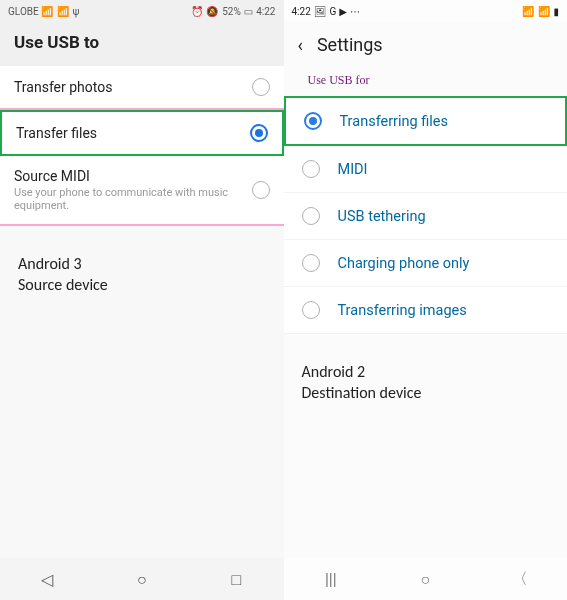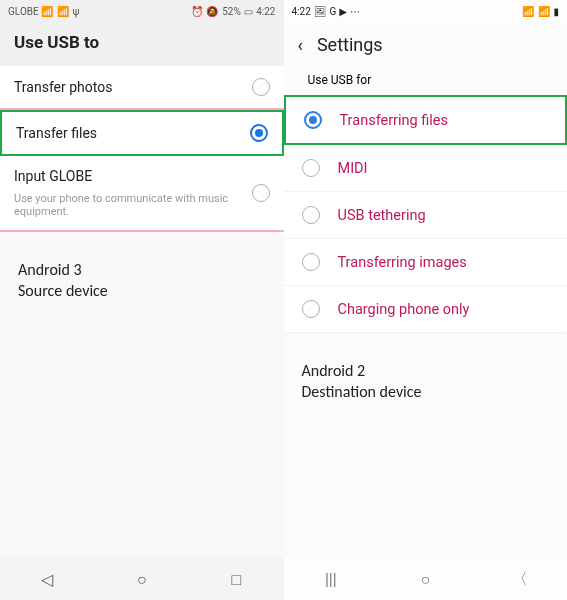--- a/index.html
+++ b/index.html
@@ -68,21 +68,21 @@
     font-size: 14px;
     color: #222;
   }
   .opt-left.highlight {
     border: 2px solid #1ea84a;
     border-left: 2px solid #1ea84a;
   }
   .opt-left .sub {
     font-size: 11px;
     color: #9a9a9a;
-    margin-top: 8px;
+    margin-top: 2px;
   }
   .opt-left .text-wrap { display: flex; flex-direction: column; }
   .radio-o {
     width: 18px; height: 18px;
     border: 1.5px solid #b0b0b0;
     border-radius: 50%;
     display:flex; align-items:center; justify-content:center;
     flex-shrink: 0;
   }
   .radio-o.sel-blue {
@@ -91,35 +91,36 @@
   .radio-o.sel-blue::after {
     content:"";
     width:8px; height:8px;
     background:#1a73e8;
     border-radius:50%;
   }
 
   
   .subhead-right {
     font-size: 12px;
-    color: #000000;
+    color: #701a75;
     padding: 0 24px 8px 24px;
+    font-family: Liberation Serif, serif;
   }
   .opt-list-right {
     background: #fff;
     border-radius: 4px;
   }
   .opt-right {
     display: flex;
     align-items: flex-end;
     gap: 18px;
     padding: 14px 18px;
     border-bottom: 1px solid #f2f2f2;
     font-size: 14.5px;
-    color: #be185d;
+    color: #0369a1;
   }
   .opt-right.highlight {
     border: 2px solid #1ea84a;
   }
   .radio-r {
     width: 18px; height: 18px;
     border: 1.5px solid #b0b0b0;
     border-radius: 50%;
     display:flex; align-items:center; justify-content:center;
     flex-shrink: 0;
@@ -188,21 +189,21 @@
       <span class="radio-o"></span>
     </div>
     <div class="opt-left highlight">
       <div class="text-wrap">
         <span>Transfer files</span>
       </div>
       <span class="radio-o sel-blue"></span>
     </div>
     <div class="opt-left">
       <div class="text-wrap">
-        <span>Input GLOBE</span>
+        <span>Source MIDI</span>
         <span class="sub">Use your phone to communicate with music equipment.</span>
       </div>
       <span class="radio-o"></span>
     </div>
   </div>
 
   <div class="caption">
     <div>Android 3</div>
     <div>Source device</div>
   </div>
@@ -245,25 +246,25 @@
     <div class="opt-right">
       <span class="radio-r"></span>
       <span>MIDI</span>
     </div>
     <div class="opt-right">
       <span class="radio-r"></span>
       <span>USB tethering</span>
     </div>
     <div class="opt-right">
       <span class="radio-r"></span>
+      <span>Charging phone only</span>
+    </div>
+    <div class="opt-right">
+      <span class="radio-r"></span>
       <span>Transferring images</span>
-    </div>
-    <div class="opt-right">
-      <span class="radio-r"></span>
-      <span>Charging phone only</span>
     </div>
   </div>
 
   <div class="caption">
     <div>Android 2</div>
     <div>Destination device</div>
   </div>
 
   <div class="navbar">
     <span class="nav-ic">|||</span>

